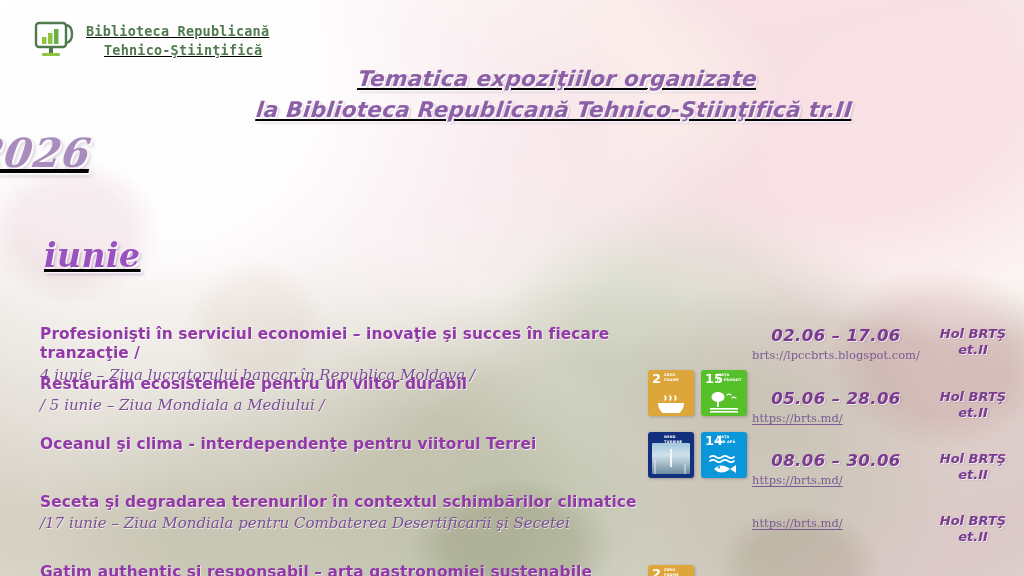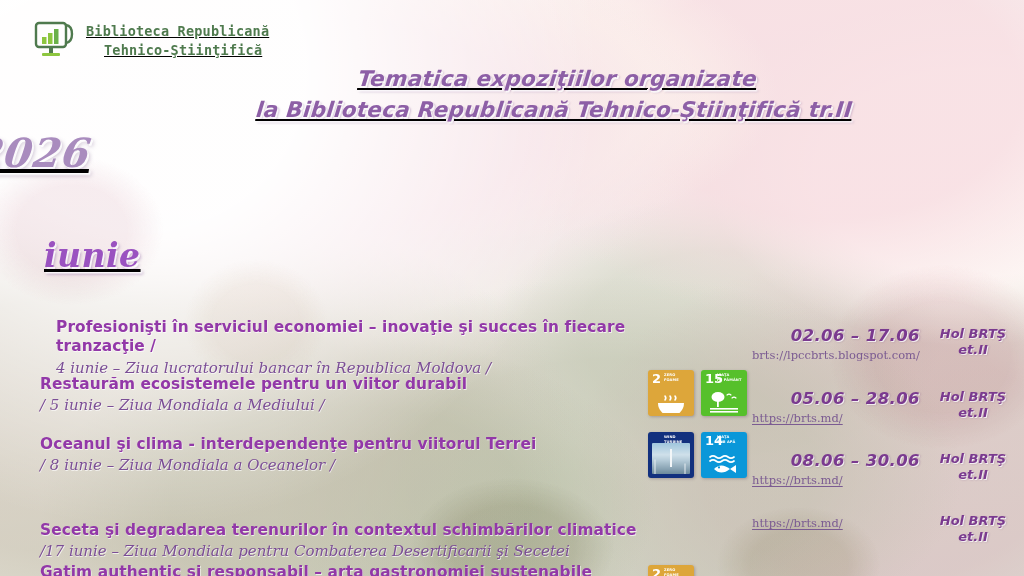--- a/index.html
+++ b/index.html
@@ -91,21 +91,21 @@
     font-family:"DejaVu Serif","Liberation Serif",serif;
     font-style:italic;font-size:15px;line-height:1.3;
     color:#7b4e96;margin-top:2px;
     text-shadow:.6px .6px 0 rgba(255,255,255,.7);
   }
   .row-mid{position:absolute;left:648px;display:flex;gap:7px;align-items:flex-start;}
   .row-right{position:absolute;left:752px;width:268px;}
   .dates{
     font-family:"DejaVu Sans","Liberation Sans",sans-serif;
     font-weight:700;font-style:italic;font-size:16.5px;color:#7a3a8f;
-    letter-spacing:.4px;text-align:right;width:168px;
+    letter-spacing:.4px;text-align:center;width:168px;
     text-shadow:1px 1px 0 rgba(255,255,255,.8),1.6px 1.4px 2px rgba(100,50,120,.3);
   }
   .url{
     font-family:"DejaVu Serif","Liberation Serif",serif;
     font-size:11.5px;color:#7b5b92;text-align:center;width:168px;margin-top:1px;
     text-decoration:underline;text-underline-offset:2px;
     white-space:nowrap;
   }
   .url.nolink{text-decoration:none;}
   .place{
@@ -170,21 +170,21 @@
 
   <div class="header-title">
     <span>Tematica expoziţiilor organizate</span>
     <span class="ln2">la Biblioteca Republicană Tehnico-Ştiinţifică tr.II</span>
   </div>
   <div class="year">2026</div>
   <div class="month">iunie</div>
 
   <div class="rows" id="rows">
       <div class="row" style="height: 0px;">
-        <div class="row-left" style="top: 1px; width: 600px; margin-left: 16px;">
+        <div class="row-left" style="top: 8px; width: 600px;">
           <div class="ev-title">Profesionişti în serviciul economiei – inovaţie şi succes în fiecare tranzacţie /</div>
           <div class="ev-sub">4 iunie – Ziua lucratorului bancar în Republica Moldova /</div>
         </div>
         <div class="row-right" style="top: 9px;"><div class="dates">02.06 – 17.06</div><a class="url nolink" href="#">brts://lpccbrts.blogspot.com/</a><div class="place"><span>Hol BRTŞ</span><span class="p2">et.II</span></div></div>
       </div>
       <div class="row" style="height: 0px;">
         <div class="row-left" style="top: 58px; width: 600px;">
           <div class="ev-title">Restaurăm ecosistemele pentru un viitor durabil</div>
           <div class="ev-sub">/ 5 iunie – Ziua Mondiala a Mediului /</div>
         </div>
@@ -211,21 +211,20 @@
                 <rect x="2" y="22" width="28" height="1.6" fill="#fff"></rect>
               </svg>
             </span>
           </div>
         </div>
         <div class="row-right" style="top: 72px;"><div class="dates">05.06 – 28.06</div><a class="url" href="#">https://brts.md/</a><div class="place"><span>Hol BRTŞ</span><span class="p2">et.II</span></div></div>
       </div>
       <div class="row" style="height: 0px;">
         <div class="row-left" style="top: 118px; width: 600px;">
           <div class="ev-title">Oceanul şi clima  -  interdependenţe pentru viitorul Terrei</div>
-          <div class="ev-sub">/ 8 iunie – Ziua Mondiala a Oceanelor /</div>
         </div>
         <div class="row-mid" style="top: 115px; left: 648px;">
           <div class="sdg photo" style="background: rgb(18, 48, 126);">
             <span class="lbl">WIND<br>TURBINE PHOTO</span>
             <span class="pic"></span>
           </div>
           <div class="sdg" style="background: rgb(10, 151, 217);">
             <span class="num">14</span>
             <span class="lbl">VIAŢA<br>SUB APĂ</span>
             <span class="glyph">
@@ -235,21 +234,21 @@
                 <path d="M6 16 q7-7 16 0 q-9 7 -16 0 z" fill="#fff"></path>
                 <path d="M22 16 l6-4 v8 z" fill="#fff"></path>
                 <circle cx="11" cy="14.4" r="1.1" fill="#0a97d9"></circle>
               </svg>
             </span>
           </div>
         </div>
         <div class="row-right" style="top: 134px;"><div class="dates">08.06 – 30.06</div><a class="url" href="#">https://brts.md/</a><div class="place"><span>Hol BRTŞ</span><span class="p2">et.II</span></div></div>
       </div>
       <div class="row" style="height: 0px;">
-        <div class="row-left" style="top: 204px; width: 600px;">
+        <div class="row-left" style="top: 176px; width: 600px;">
           <div class="ev-title">Seceta şi degradarea terenurilor în contextul schimbărilor climatice</div>
           <div class="ev-sub">/17 iunie – Ziua Mondiala pentru Combaterea Desertificarii şi Secetei</div>
         </div>
         <div class="row-right" style="top: 196px;"><a class="url" href="#">https://brts.md/</a><div class="place"><span>Hol BRTŞ</span><span class="p2">et.II</span></div></div>
       </div>
       <div class="row" style="height: 0px;">
         <div class="row-left" style="top: 246px; width: 600px;">
           <div class="ev-title">Gatim  authentic  şi  responsabil  –  arta  gastronomiei  sustenabile</div>
         </div>
         <div class="row-mid" style="top: 248px; left: 648px;">

